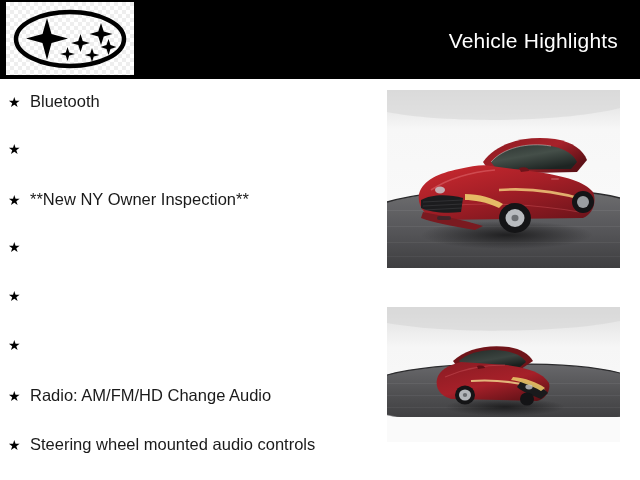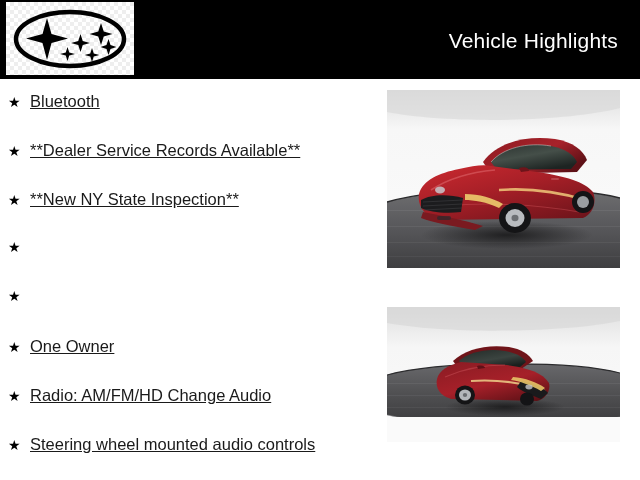--- a/index.html
+++ b/index.html
@@ -88,21 +88,20 @@
     font-size: 14px;
     color: #000000;
     line-height: 1;
   }
   .hl-text {
     flex: 1 1 auto;
     font-size: 16.5px;
     color: #1a1a1a;
     line-height: 1;
     white-space: nowrap;
-    text-decoration: underline;
   }
 
   
   .photo {
     position: absolute;
     overflow: hidden;
     background: #ffffff;
   }
   .photo-1 {
     left: 387px;
@@ -151,39 +150,37 @@
 
   <ul class="highlights">
 
     <li class="hl-item">
       <span class="hl-star">★</span>
       <span class="hl-text">Bluetooth</span>
     </li>
 
     <li class="hl-item">
       <span class="hl-star">★</span>
-      <span class="hl-text">**Dealer Service Records Available**</span>
-    </li>
-
-    <li class="hl-item">
-      <span class="hl-star">★</span>
-      <span class="hl-text">**New NY State Inspection**</span>
-    </li>
-
-    <li class="hl-item">
-      <span class="hl-star">★</span>
-    </li>
-
-    <li class="hl-item">
-      <span class="hl-star">★</span>
-    </li>
-
-    <li class="hl-item">
-      <span class="hl-star">★</span>
-      <span class="hl-text">One Owner</span>
+    </li>
+
+    <li class="hl-item">
+      <span class="hl-star">★</span>
+      <span class="hl-text">**New NY Owner Inspection**</span>
+    </li>
+
+    <li class="hl-item">
+      <span class="hl-star">★</span>
+    </li>
+
+    <li class="hl-item">
+      <span class="hl-star">★</span>
+    </li>
+
+    <li class="hl-item">
+      <span class="hl-star">★</span>
     </li>
 
     <li class="hl-item">
       <span class="hl-star">★</span>
       <span class="hl-text">Radio: AM/FM/HD Change Audio</span>
     </li>
 
     <li class="hl-item">
       <span class="hl-star">★</span>
       <span class="hl-text">Steering wheel mounted audio controls</span>

